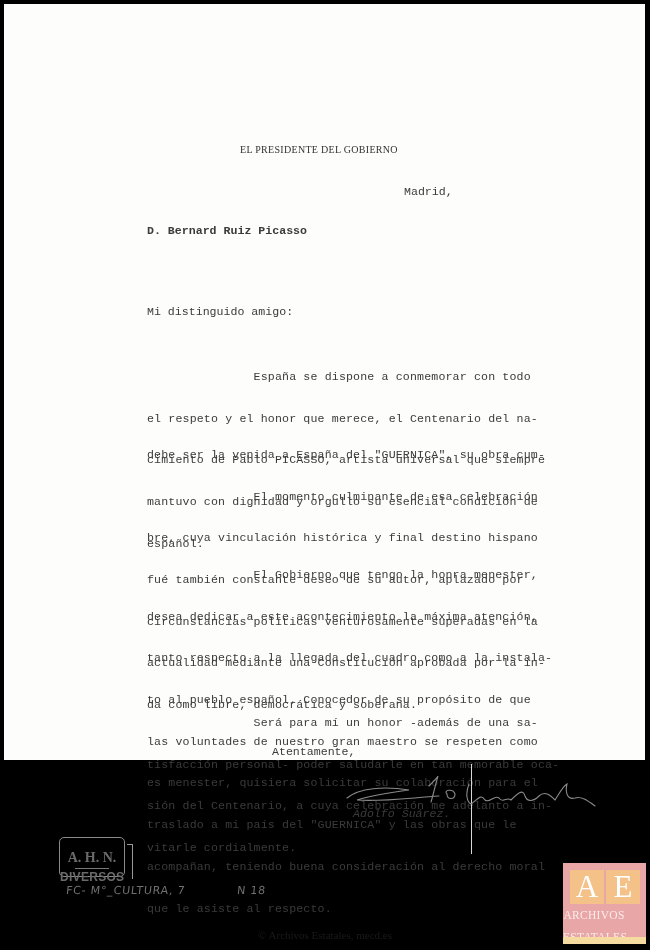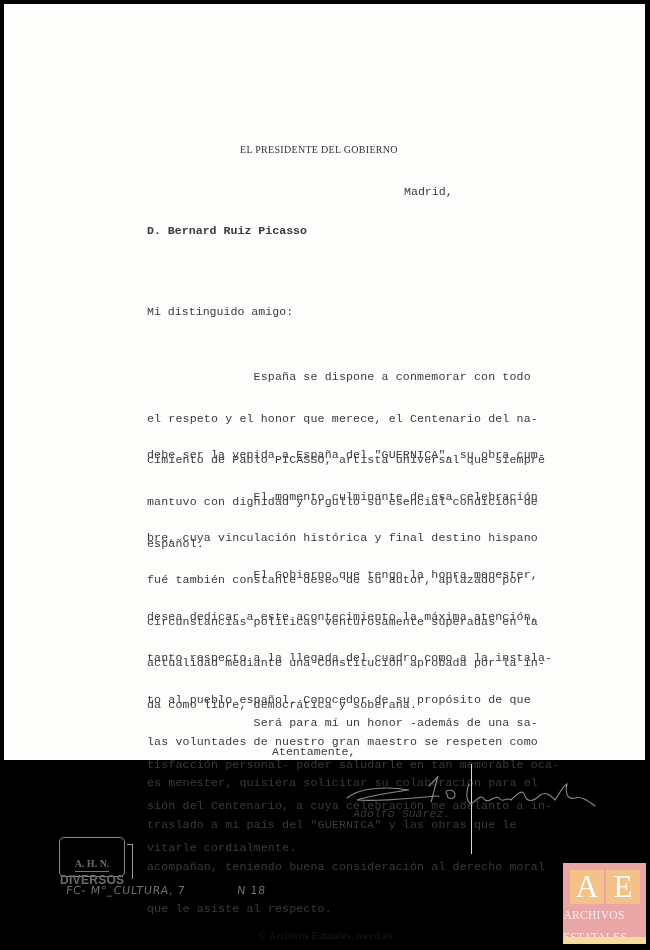--- a/index.html
+++ b/index.html
@@ -42,21 +42,21 @@
     .fold-line {
       position: absolute; left: 467px; top: 760px; width: 1px; height: 90px;
       background: #d8d8d8;
     }
     .stamp {
       position: absolute; left: 55px; top: 833px; width: 64px; height: 38px;
       border: 1.5px solid #8a8a8a; border-radius: 5px;
       font-family: "Liberation Serif", "DejaVu Serif", serif;
       color: #6a6a6a; text-align: center;
     }
-    .stamp .top { font-size: 10px; font-weight: bold; margin-top: 20px; display: block; }
+    .stamp .top { font-size: 14px; font-weight: bold; margin-top: 12px; display: block; }
     .stamp .rule { display: block; width: 34px; height: 1px; background: #777; margin: 2px auto 1px auto; }
     .stamp .bottom { font-family: "Liberation Sans", "DejaVu Sans", sans-serif; font-size: 12px; font-weight: bold; display: block; letter-spacing: 0.3px; }
     .stamp-bracket {
       position: absolute; left: 123px; top: 840px; width: 5px; height: 34px;
       border-right: 1px solid #999; border-top: 1px solid #999;
     }
     .handnote {
       position: absolute; top: 880px;
       font-family: "DejaVu Sans", sans-serif;
       font-size: 11px; color: #707070; letter-spacing: 0.8px;

